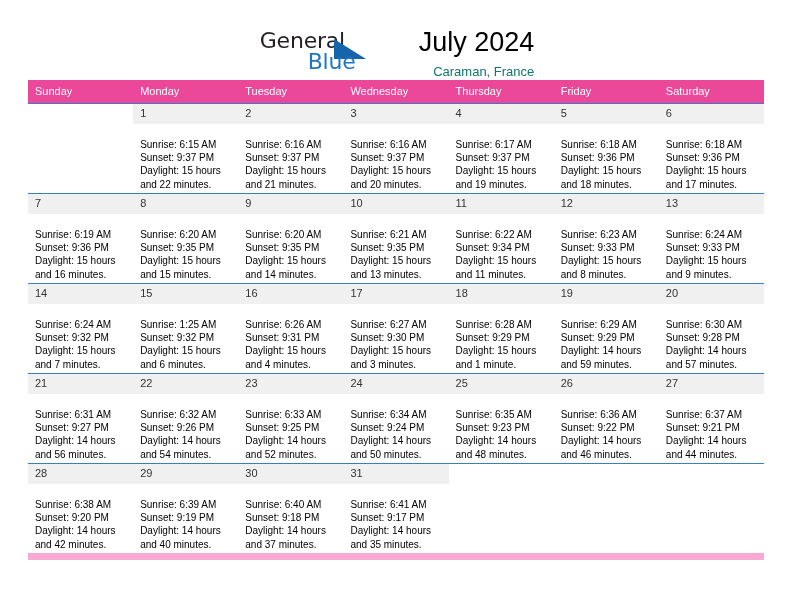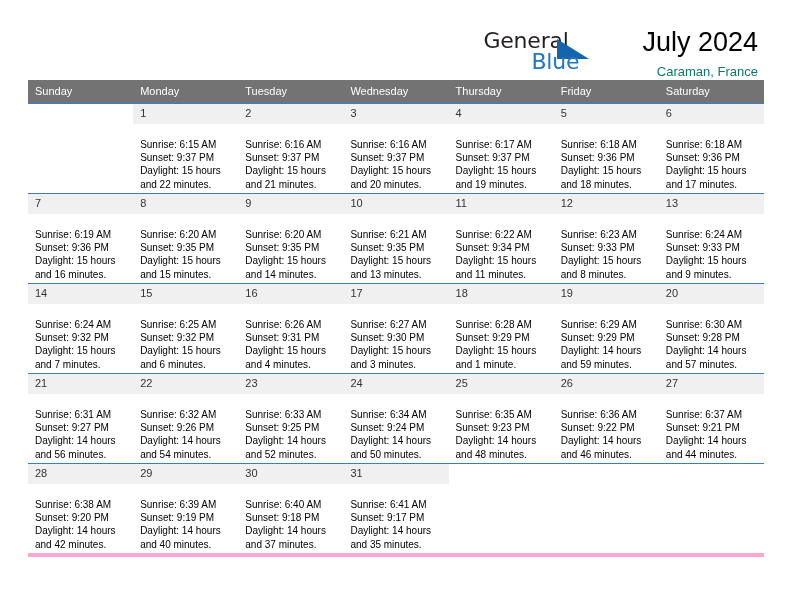--- a/index.html
+++ b/index.html
@@ -20,21 +20,21 @@
     width: 792px;
     height: 612px;
     box-sizing: border-box;
     padding: 0 28px;
   }
 
   
   .header {
     display: flex;
     align-items: flex-start;
-    justify-content: flex-end;
+    justify-content: center;
     padding-top: 26px;
     height: 74px;
     box-sizing: border-box;
   }
   .logo {
     position: relative;
     width: 120px;
     height: 52px;
     margin-left: 8px;
   }
@@ -85,21 +85,21 @@
   }
 
   
   .calendar {
     width: 736px;
     border-collapse: collapse;
     table-layout: fixed;
     margin-top: 6px;
   }
   .calendar th {
-    background: #737373;
+    background: #ec4899;
     color: #ffffff;
     font-size: 11px;
     font-weight: normal;
     text-align: left;
     padding: 5px 0 6px 7px;
     height: 10px;
     line-height: 12px;
   }
   .calendar td {
     vertical-align: top;
@@ -128,21 +128,21 @@
     padding: 14px 5px 0 7px;
   }
   .cell-body p {
     margin: 0;
     font-size: 10px;
     line-height: 13.2px;
     color: #000000;
     white-space: nowrap;
   }
   .calendar tr.week:last-child td {
-    border-bottom: 4px solid #f9a8d4;
+    border-bottom: 7px solid #f9a8d4;
   }
 </style>
 </head>
 <body>
 
 <div class="page">
 
   <div class="header">
 
     <div class="logo">
@@ -307,21 +307,21 @@
             <div class="cell-body">
               <p>Sunrise: 6:24 AM</p>
               <p>Sunset: 9:32 PM</p>
               <p>Daylight: 15 hours</p>
               <p>and 7 minutes.</p>
             </div>
           </td>
           <td>
             <span class="daynum">15</span>
             <div class="cell-body">
-              <p>Sunrise: 6:25 AM</p>
+              <p>Sunrise: 1:25 AM</p>
               <p>Sunset: 9:32 PM</p>
               <p>Daylight: 15 hours</p>
               <p>and 6 minutes.</p>
             </div>
           </td>
           <td>
             <span class="daynum">16</span>
             <div class="cell-body">
               <p>Sunrise: 6:26 AM</p>
               <p>Sunset: 9:31 PM</p>

